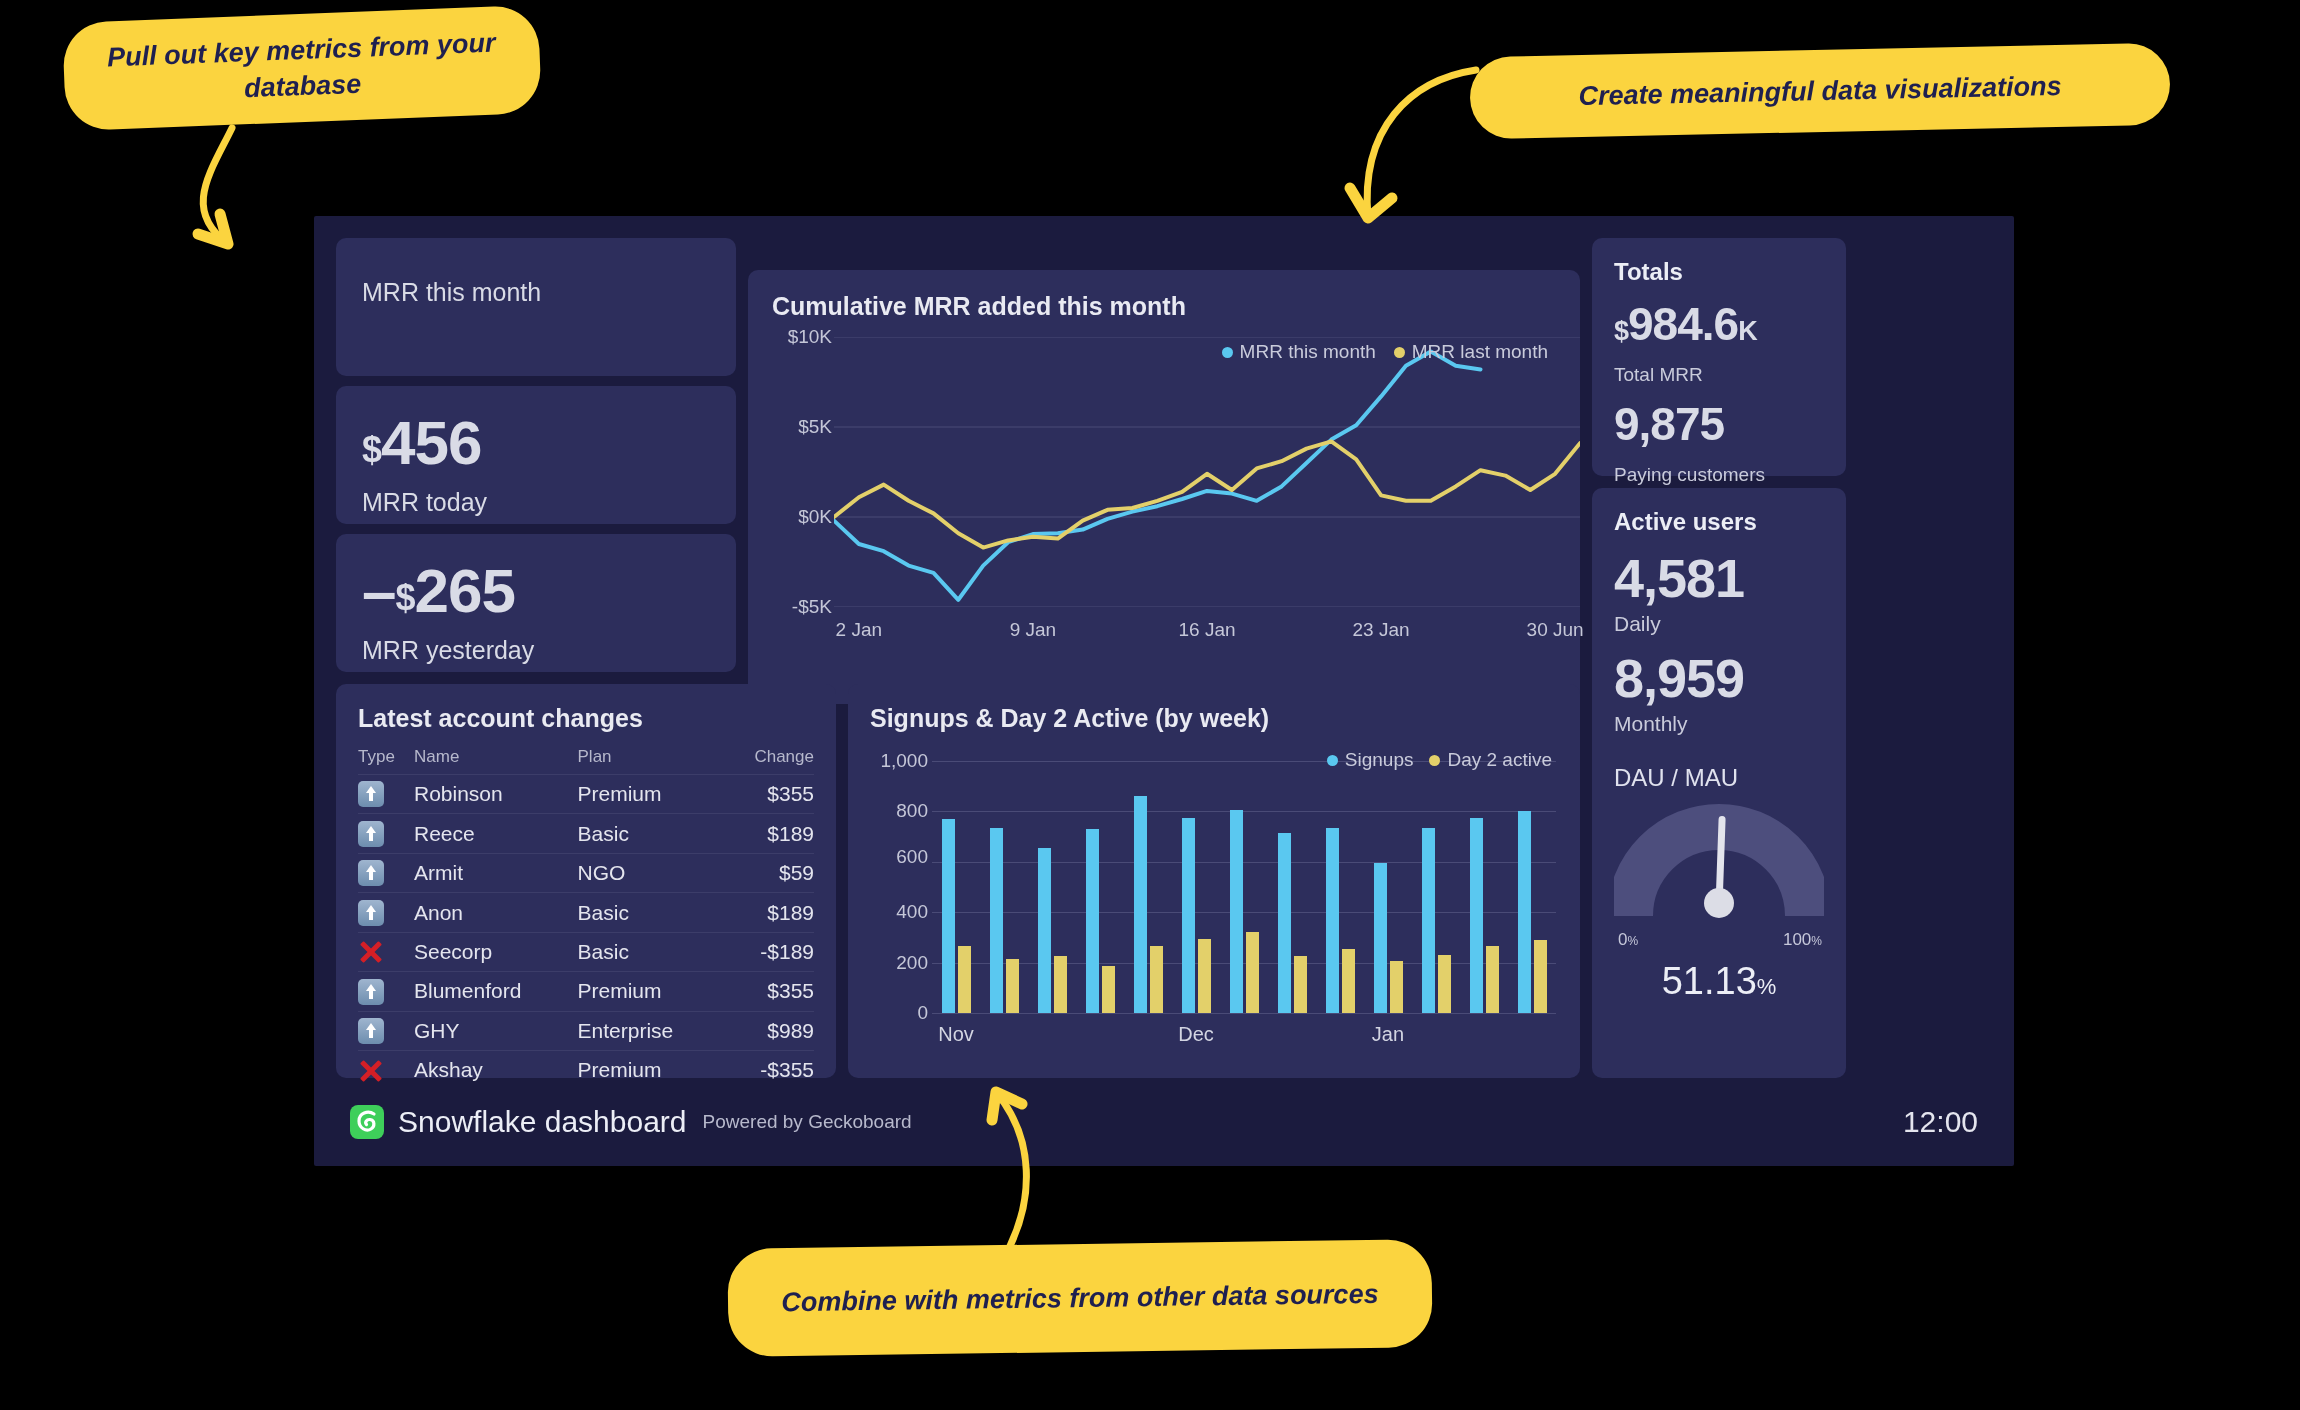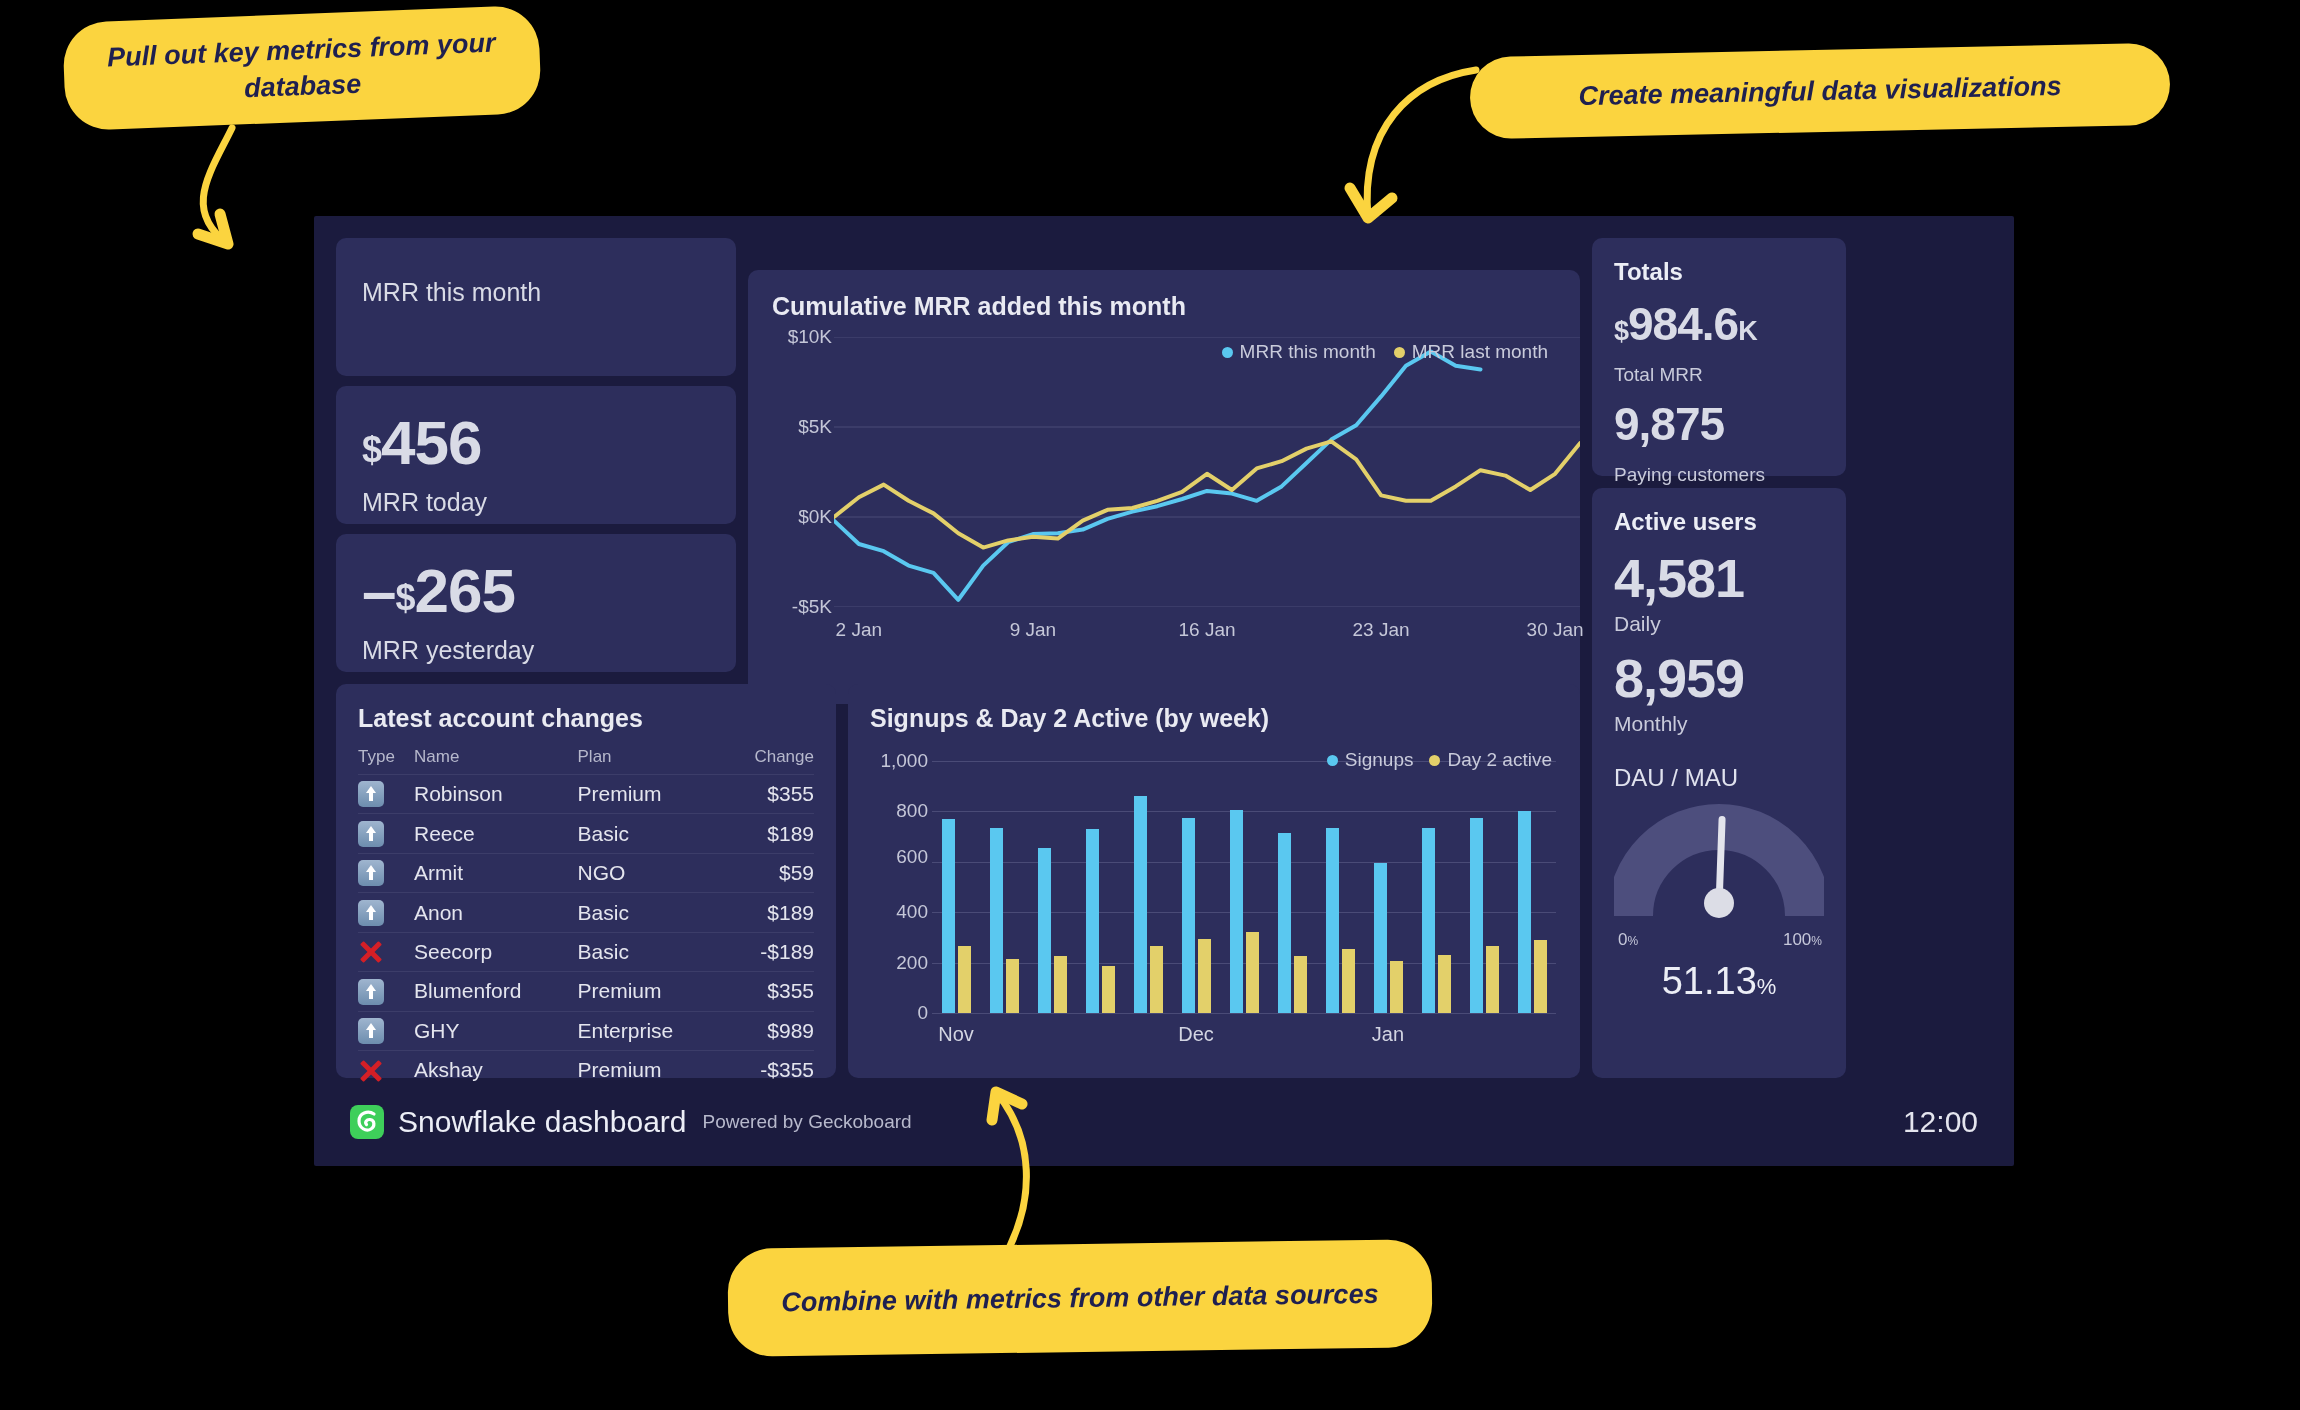--- a/index.html
+++ b/index.html
@@ -171,21 +171,21 @@
               <line x1="0" y1="180.0" x2="746" y2="180.0" stroke="#4a4b77" stroke-width="1"></line>
               <line x1="0" y1="270.0" x2="746" y2="270.0" stroke="#4a4b77" stroke-width="1"></line>
               <polyline points="0.0,183.6 24.9,207.0 49.7,214.2 74.6,228.6 99.5,235.8 124.3,262.8 149.2,228.6 174.1,205.2 198.9,197.1 223.8,196.2 248.7,192.6 273.5,181.8 298.4,174.6 323.3,169.2 348.1,162.0 373.0,153.9 397.9,156.6 422.7,163.8 447.6,149.4 472.5,126.0 497.3,102.6 522.2,88.2 547.1,59.4 571.9,28.8 596.8,14.4 621.7,28.8 646.5,32.4" fill="none" stroke="#5ac8f0" stroke-width="4" stroke-linecap="round" stroke-linejoin="round"></polyline>
               <polyline points="0.0,180.0 24.9,160.2 49.7,147.6 74.6,163.8 99.5,176.4 124.3,196.2 149.2,210.6 174.1,203.4 198.9,199.8 223.8,201.6 248.7,183.6 273.5,172.8 298.4,171.0 323.3,163.8 348.1,154.8 373.0,136.8 397.9,153.0 422.7,131.4 447.6,124.2 472.5,111.6 497.3,104.4 522.2,122.4 547.1,158.4 571.9,163.8 596.8,163.8 621.7,149.4 646.5,133.2 671.4,138.6 696.3,153.0 721.1,136.8 746.0,106.2" fill="none" stroke="#e3d06a" stroke-width="4" stroke-linecap="round" stroke-linejoin="round"></polyline>
             </svg></div>
         <div class="xax" id="line-xax">
             <div style="left: 24.8667px;">2 Jan</div>
             <div style="left: 198.933px;">9 Jan</div>
             <div style="left: 373px;">16 Jan</div>
             <div style="left: 547.067px;">23 Jan</div>
-            <div style="left: 721.133px;">30 Jan</div>
+            <div style="left: 721.133px;">30 Jun</div>
           </div>
       </div>
     </div>
 
     <div class="card" id="table-card">
       <div class="card-title">Latest account changes</div>
       <table>
         <thead>
             <tr class="hr" id="thead-row">
               <th>Type</th>

